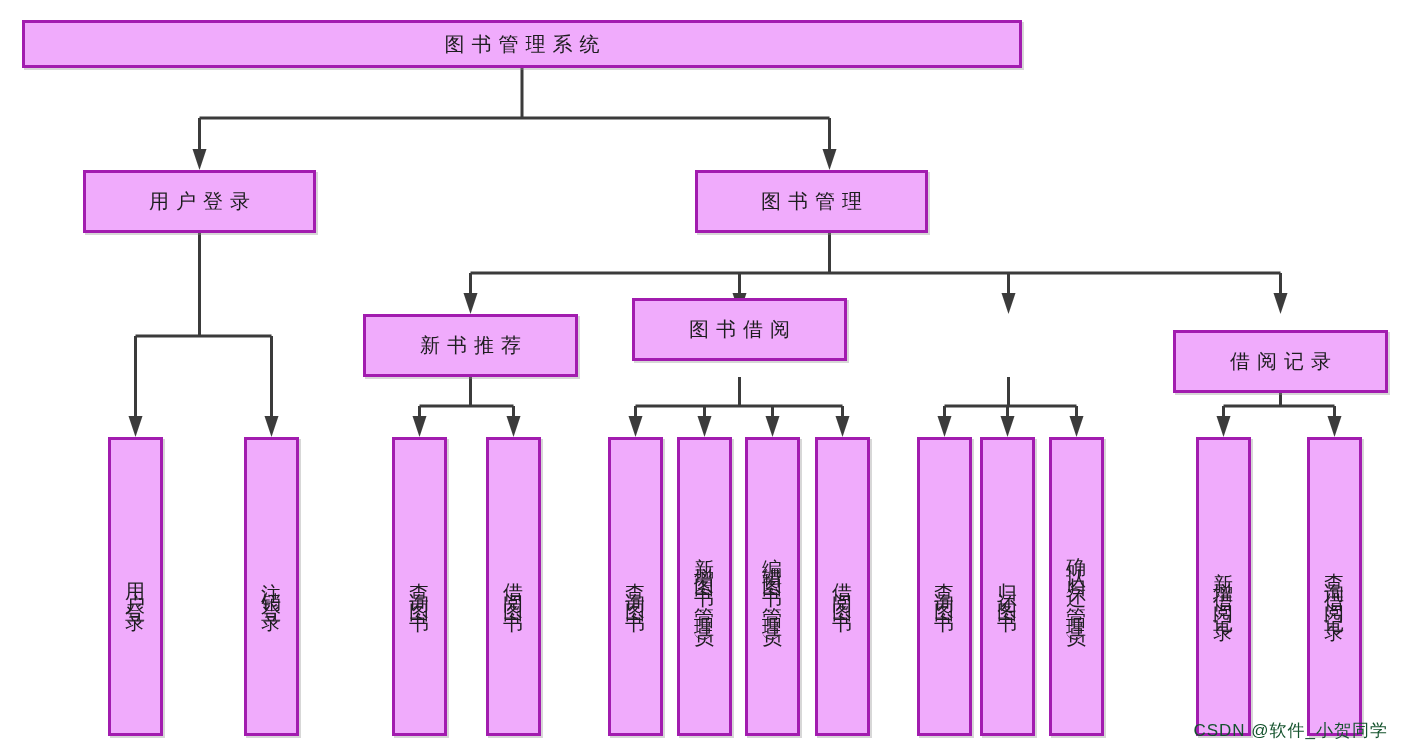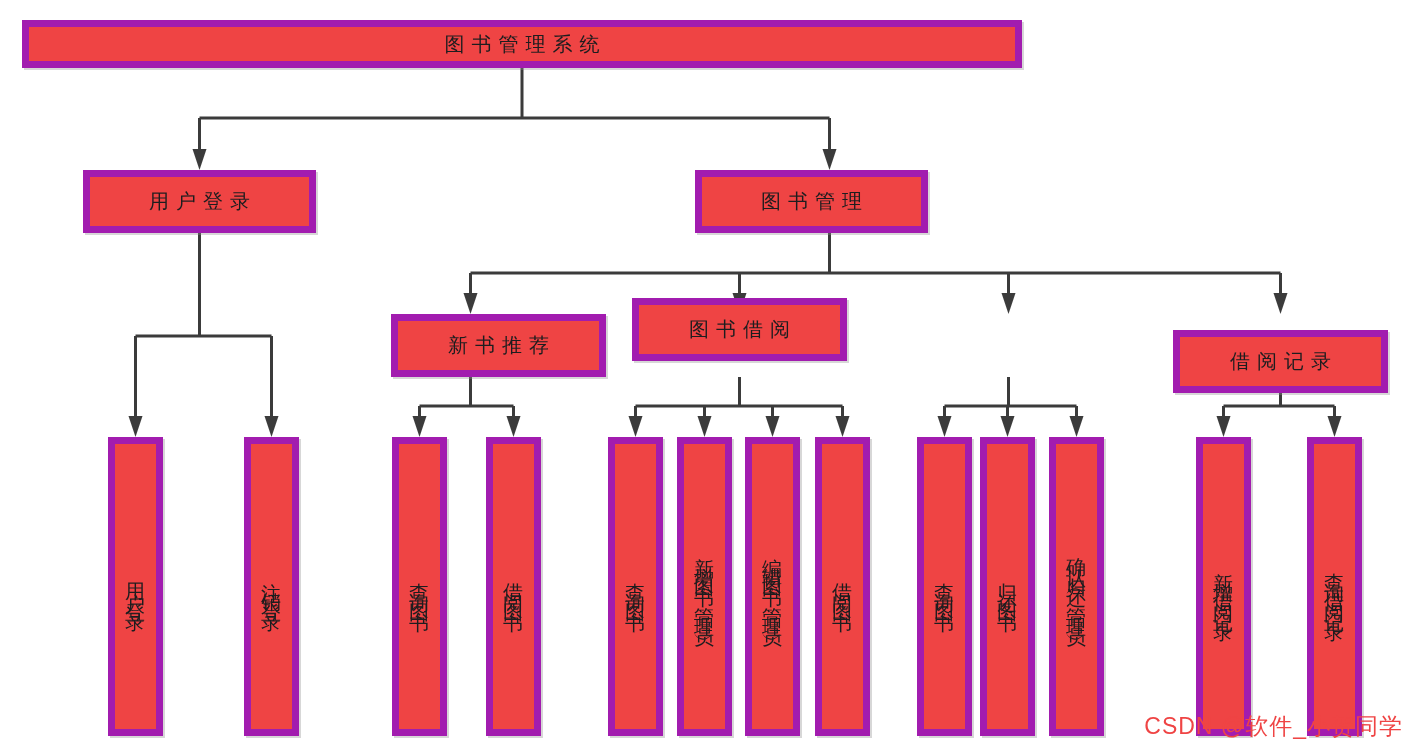--- a/index.html
+++ b/index.html
@@ -7,55 +7,55 @@
     position:relative;
     width:1405px;height:747px;
     background:#ffffff;
     overflow:hidden;
     font-family:"Liberation Sans","DejaVu Sans",sans-serif;
   }
   .wires{position:absolute;left:0;top:0;pointer-events:none;}
   .node{
     position:absolute;
     box-sizing:border-box;
-    background:#ef4444;
-    border:7px solid #a21caf;
+    background:#f0abfc;
+    border:3px solid #a21caf;
     box-shadow:2px 2px 0 rgba(140,140,140,0.35);
     display:flex;align-items:center;justify-content:center;
     color:#1d1d1f;
     z-index:2;
   }
   .h{font-size:20px;letter-spacing:7px;padding-left:7px;white-space:nowrap;}
   .v{
     writing-mode:vertical-rl;
     font-size:20px;
     letter-spacing:10px;
     line-height:1;
   }
   
   .n-root {left:22px;  top:20px;  width:1000px;height:48px;}
   .n-l2-0 {left:83px;  top:170px; width:233px; height:63px;}
   .n-l2-1 {left:695px; top:170px; width:233px; height:63px;}
-  .n-l3-0 {left:363px; top:314px; width:215px; height:63px;margin-left:28px;}
+  .n-l3-0 {left:363px; top:314px; width:215px; height:63px;}
   .n-l3-1 {left:632px; top:298px; width:215px; height:63px;}
   .n-l3-2 {left:901px; top:314px; width:215px; height:63px;}
   .n-l3-3 {left:1173px;top:314px; width:215px; height:63px;margin-top:16px;}
   .leaf   {top:437px;  width:55px; height:299px;}
   .lf-0 {left:108px;}  .lf-1 {left:244px;}
   .lf-2 {left:392px;}  .lf-3 {left:486px;}
   .lf-4 {left:608px;}  .lf-5 {left:677px;}
   .lf-6 {left:745px;}  .lf-7 {left:815px;}
   .lf-8 {left:917px;}  .lf-9 {left:980px;}  .lf-10{left:1049px;}
   .lf-11{left:1196px;} .lf-12{left:1307px;}
   .watermark{
     position:absolute;
-    right:2px;bottom:5px;
-    font-size:23px;
+    right:17px;bottom:5px;
+    font-size:17px;
     letter-spacing:1px;
-    color:#ef4444;
+    color:#14532d;
     z-index:3;
     white-space:nowrap;
   }
 </style>
 </head>
 <body>
 
 <div class="canvas">
 
   <svg class="wires" width="1405" height="747" viewBox="0 0 1405 747">

